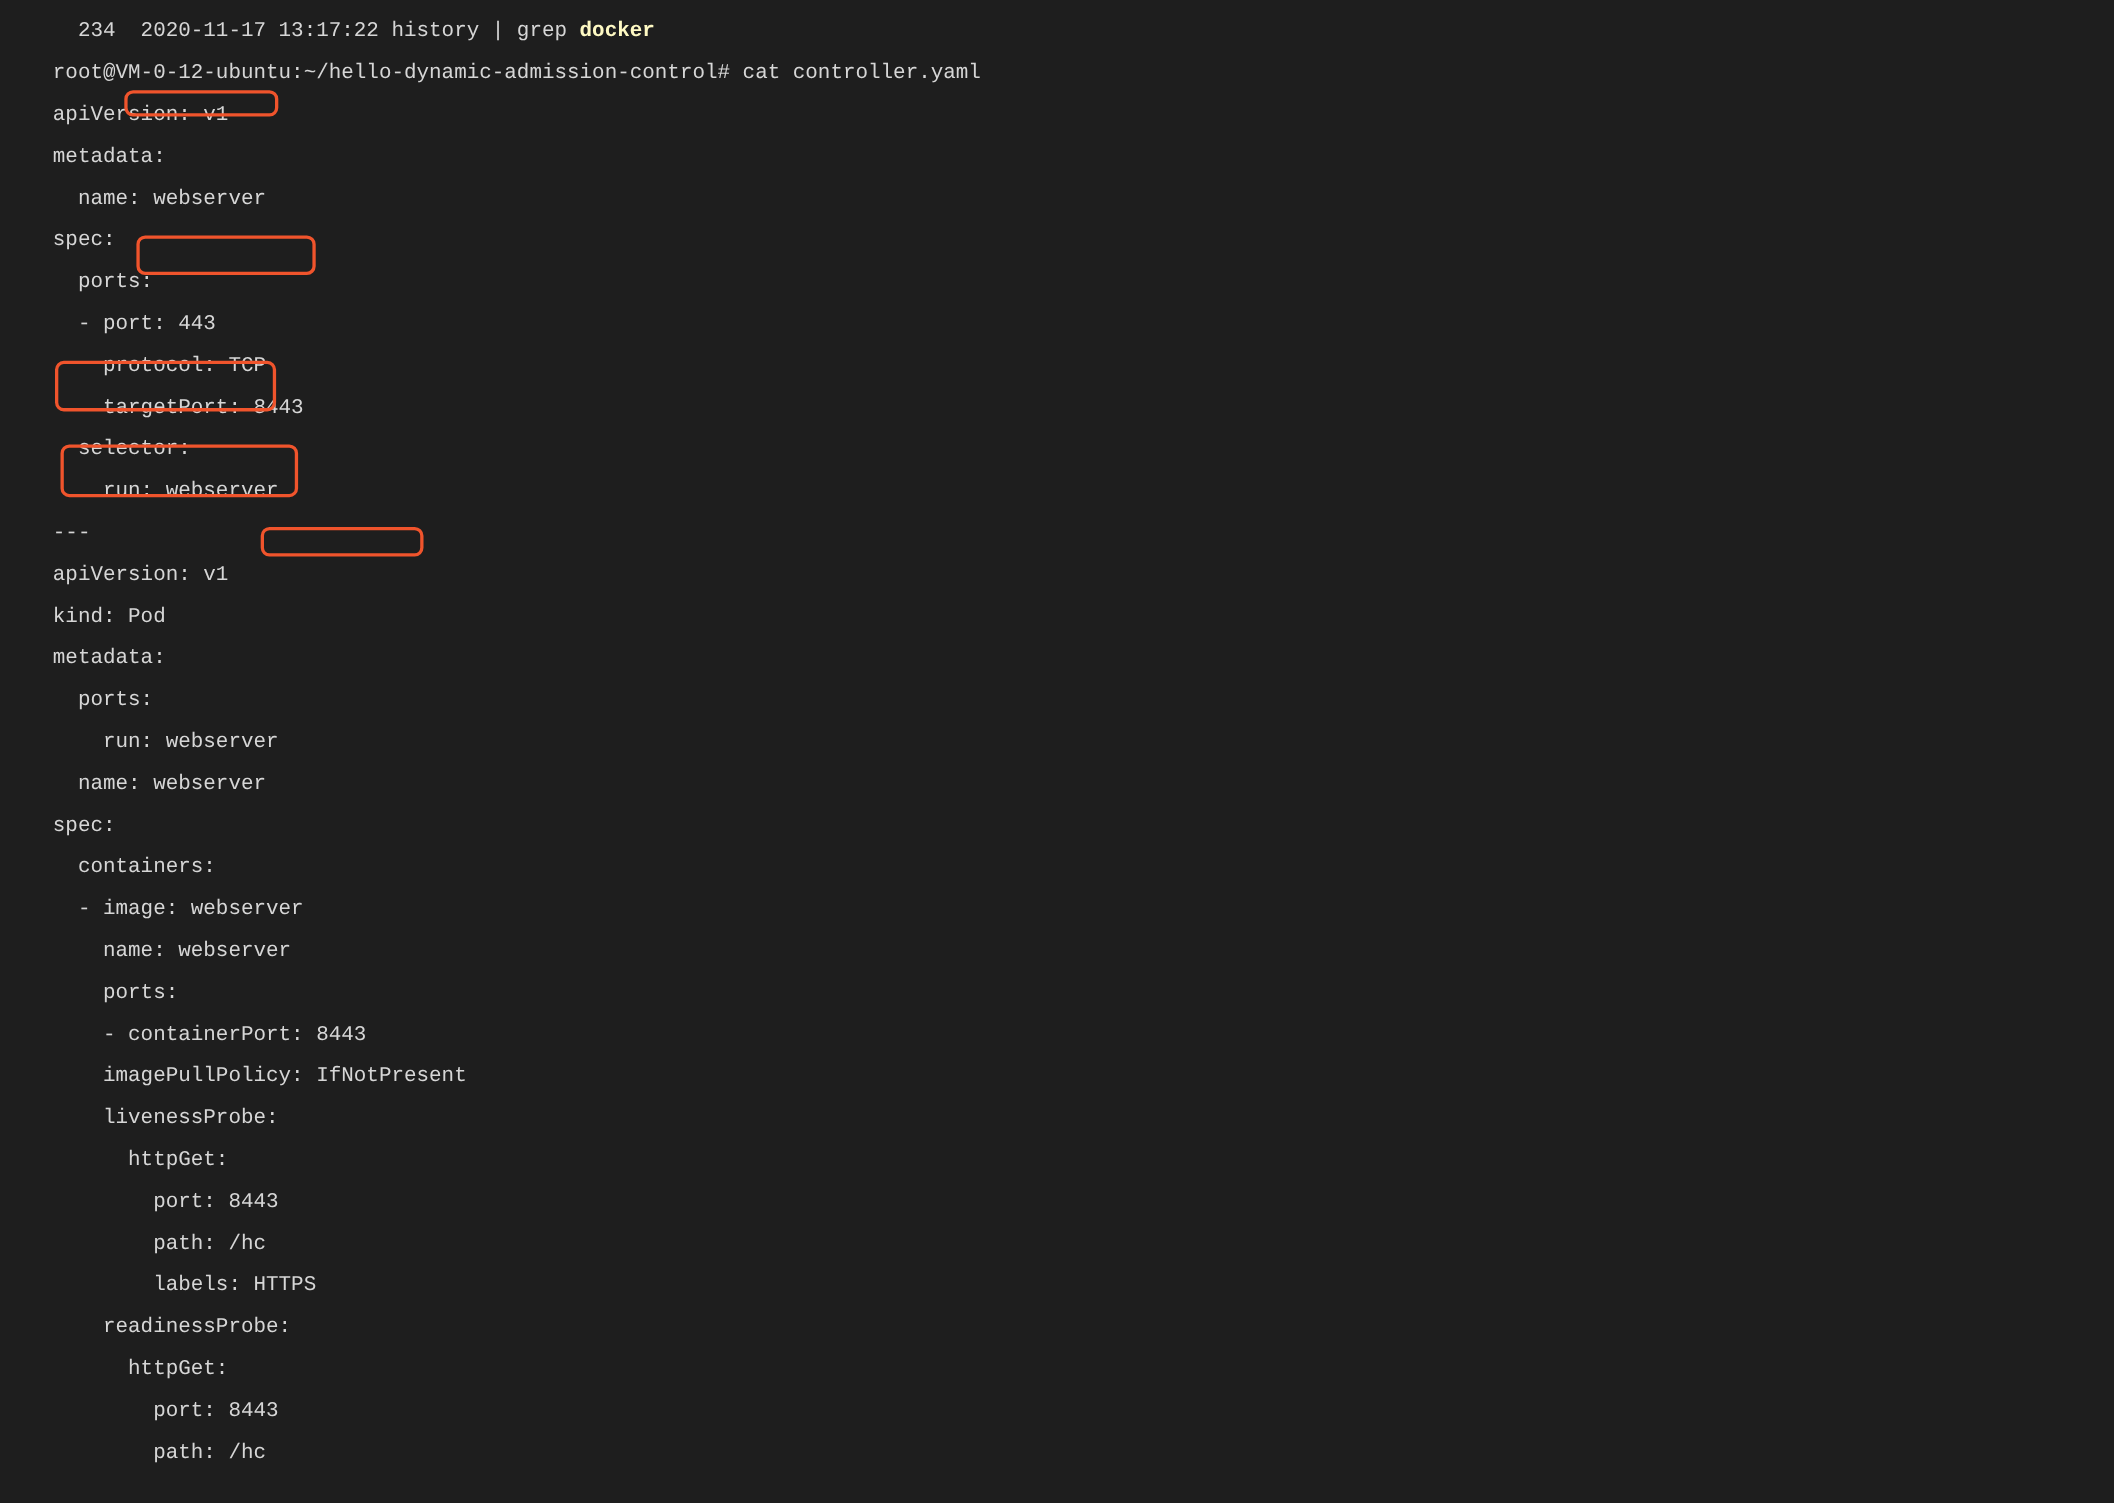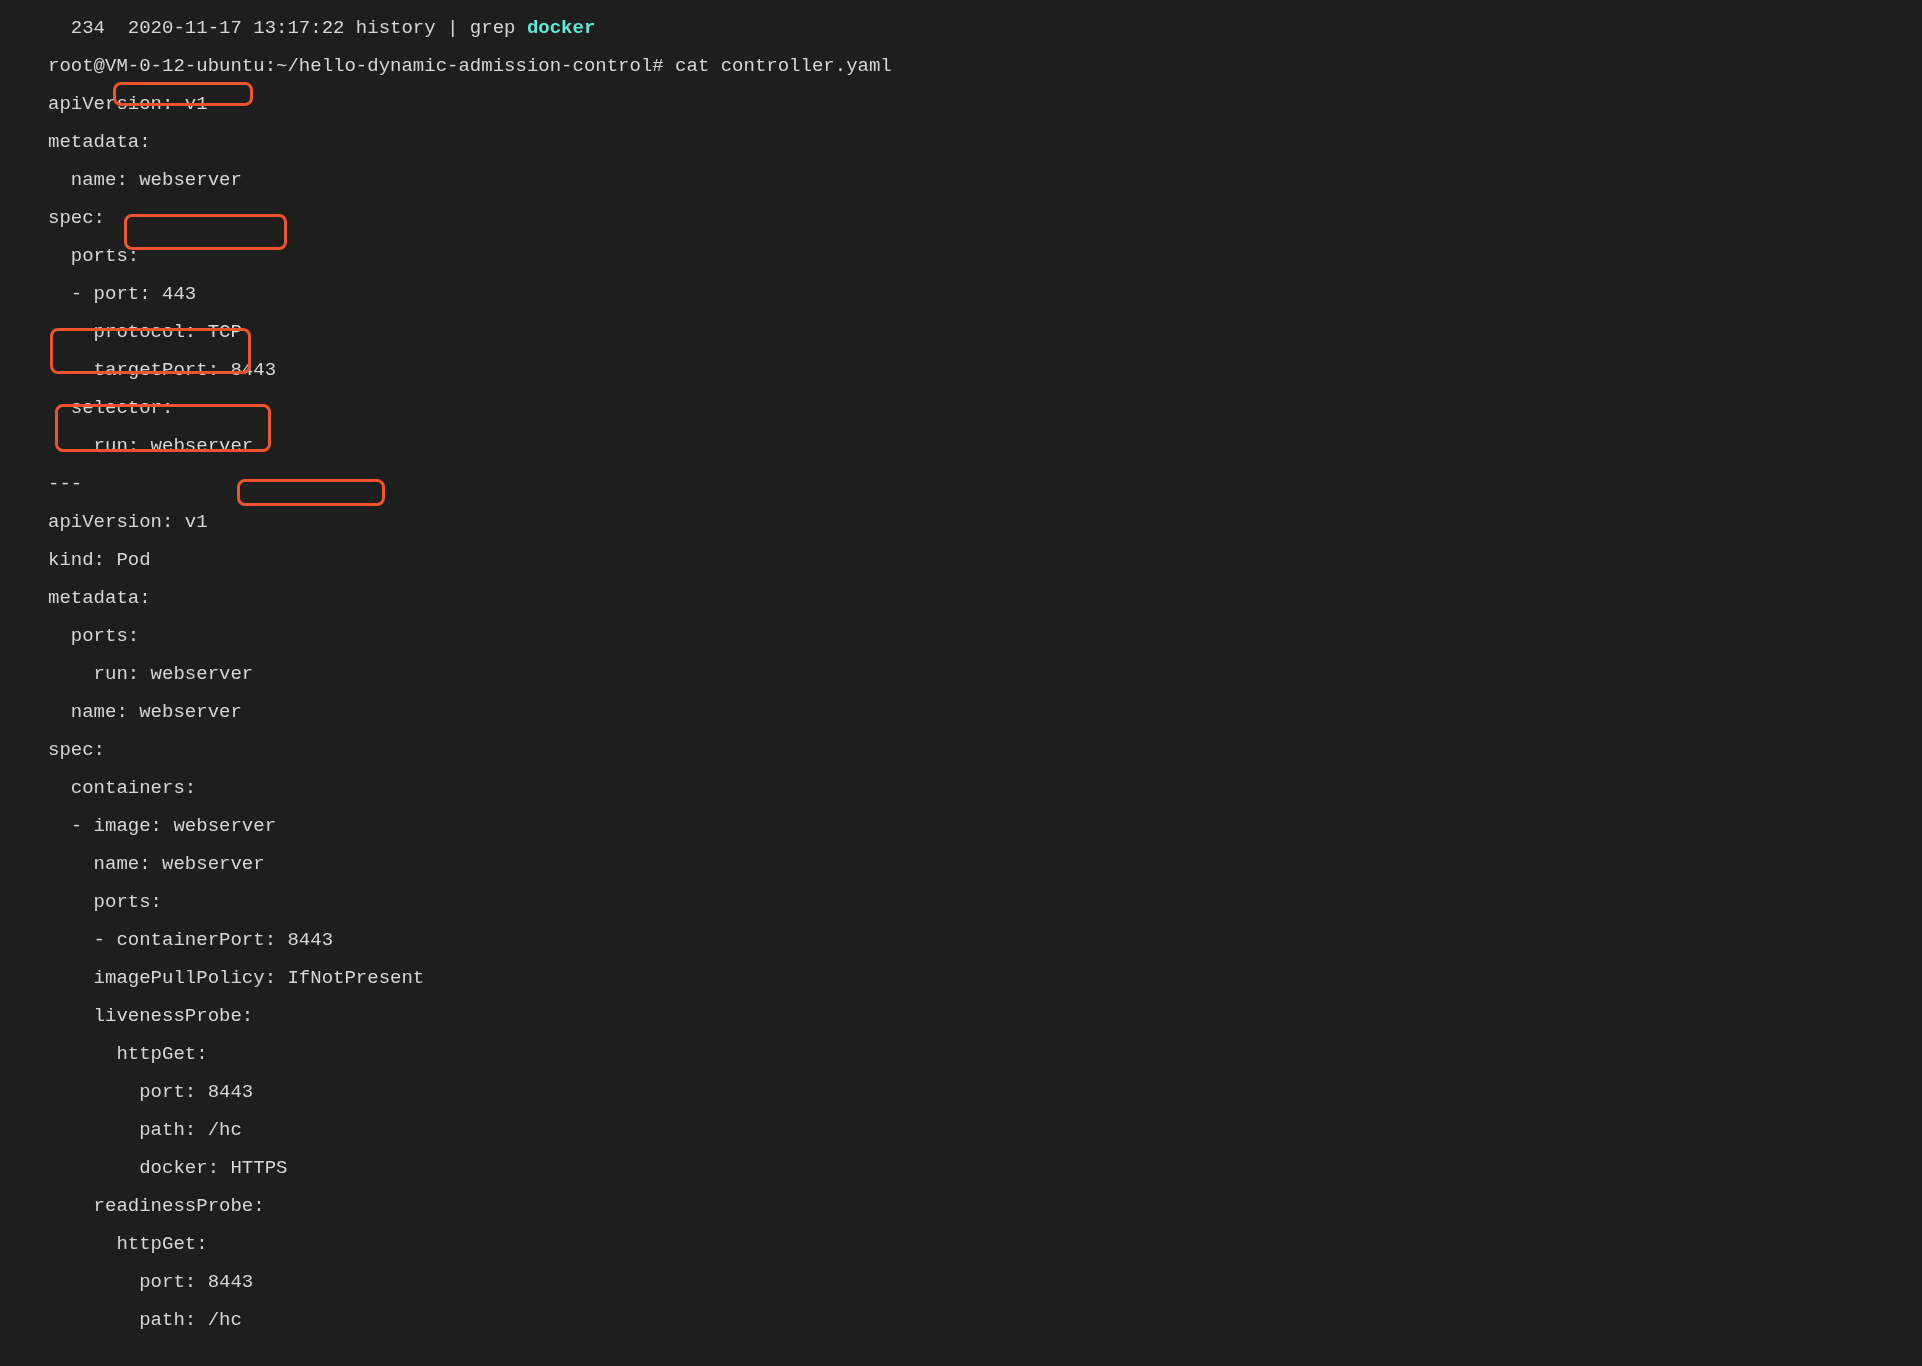--- a/index.html
+++ b/index.html
@@ -13,21 +13,21 @@
     width: 1922px;
     height: 1366px;
     overflow: hidden;
   }
   .terminal {
     position: relative;
     padding: 0 48px;
     white-space: pre;
   }
   .line { display: block; }
-  .red-kw { color: #5eead4; font-weight: bold; }
+  .red-kw { color: #fef9c3; font-weight: bold; }
   .annot {
     position: absolute;
     border: 3px solid #f0542c;
     border-radius: 8px;
     box-sizing: border-box;
     pointer-events: none;
   }
 </style>
 </head>
 <body>
@@ -56,21 +56,21 @@
 <span class="line">  containers:</span>
 <span class="line">  - image: webserver</span>
 <span class="line">    name: webserver</span>
 <span class="line">    ports:</span>
 <span class="line">    - containerPort: 8443</span>
 <span class="line">    imagePullPolicy: IfNotPresent</span>
 <span class="line">    livenessProbe:</span>
 <span class="line">      httpGet:</span>
 <span class="line">        port: 8443</span>
 <span class="line">        path: /hc</span>
-<span class="line">        docker: HTTPS</span>
+<span class="line">        labels: HTTPS</span>
 <span class="line">    readinessProbe:</span>
 <span class="line">      httpGet:</span>
 <span class="line">        port: 8443</span>
 <span class="line">        path: /hc</span>
 
 
 
 
 
 

